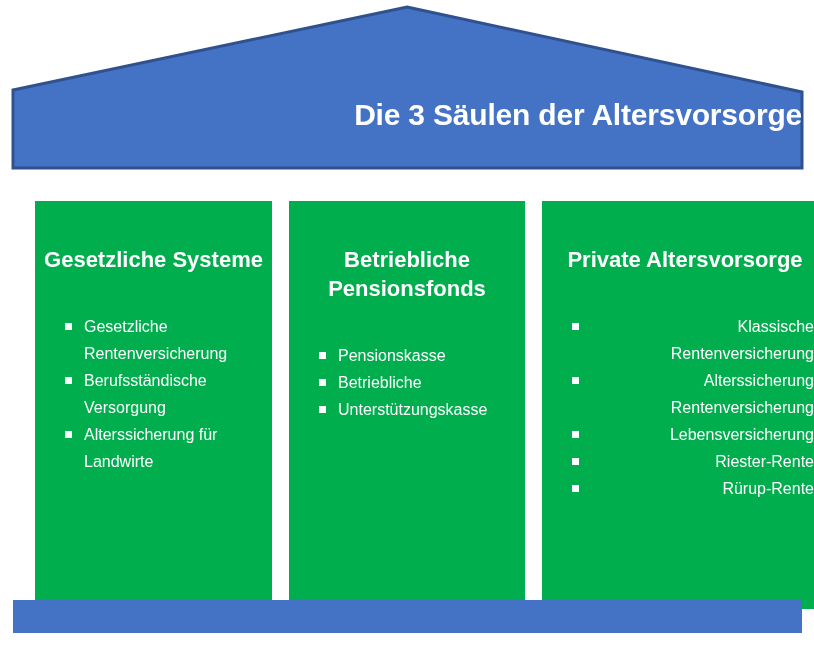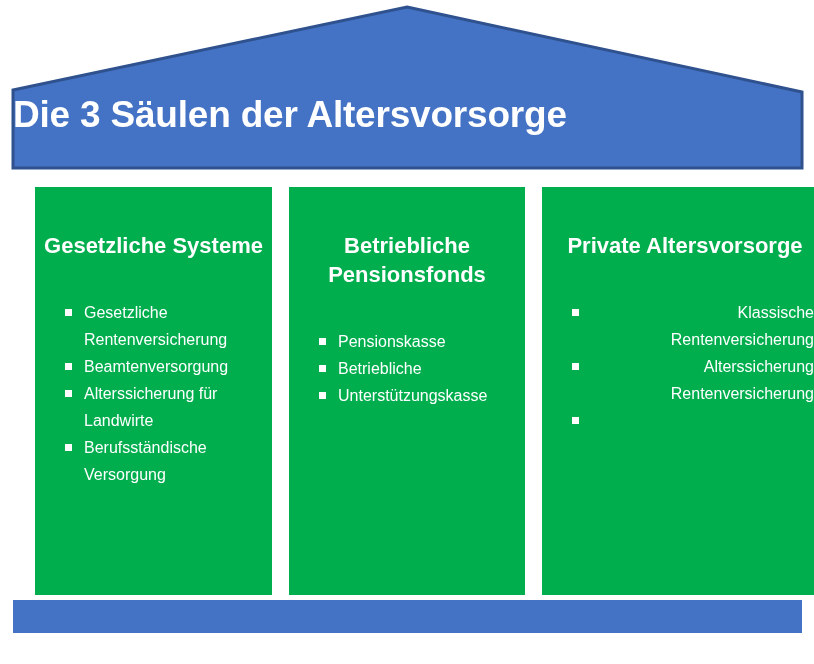--- a/index.html
+++ b/index.html
@@ -35,34 +35,34 @@
     left: 0; top: 0;
     width: 814px;
     height: 172px;
     display: block;
   }
   .roof-title {
     position: absolute;
     left: 13px;
     top: 96px;
     width: 789px;
-    text-align: left;
+    text-align: right;
     color: #ffffff;
-    font-size: 37px;
+    font-size: 30px;
     font-weight: bold;
     letter-spacing: -0.2px;
     line-height: 38px;
     white-space: nowrap;
   }
 
   
   .pillars {
     position: absolute;
     left: 35px;
-    top: 187px;
+    top: 201px;
     width: 745px;
     height: 408px;
   }
   .pillar {
     position: absolute;
     top: 0;
     height: 408px;
     background: #00AE4D;
     box-sizing: border-box;
     padding: 0;
@@ -137,29 +137,25 @@
 
     <div class="pillar pillar-1">
       <div class="pillar-heading">Gesetzliche Systeme</div>
       <ul class="pillar-list">
         <li>
           <span class="bullet-square"></span>
           <span>Gesetzliche Rentenversicherung</span>
         </li>
         <li>
           <span class="bullet-square"></span>
-          <span>Beamtenversorgung</span>
+          <span>Berufsständische Versorgung</span>
         </li>
         <li>
           <span class="bullet-square"></span>
           <span>Alterssicherung für Landwirte</span>
-        </li>
-        <li>
-          <span class="bullet-square"></span>
-          <span>Berufsständische Versorgung</span>
         </li>
       </ul>
     </div>
 
     <div class="pillar pillar-2">
       <div class="pillar-heading">Betriebliche Pensionsfonds</div>
       <ul class="pillar-list">
         <li>
           <span class="bullet-square"></span>
           <span>Pensionskasse</span>
@@ -181,20 +177,29 @@
         <li>
           <span class="bullet-square"></span>
           <span>Klassische Rentenversicherung</span>
         </li>
         <li>
           <span class="bullet-square"></span>
           <span>Alterssicherung Rentenversicherung</span>
         </li>
         <li>
           <span class="bullet-square"></span>
+          <span>Lebensversicherung</span>
+        </li>
+        <li>
+          <span class="bullet-square"></span>
+          <span>Riester-Rente</span>
+        </li>
+        <li>
+          <span class="bullet-square"></span>
+          <span>Rürup-Rente</span>
         </li>
       </ul>
     </div>
 
   </div>
 
   <div class="base"></div>
 
 </div>
 

